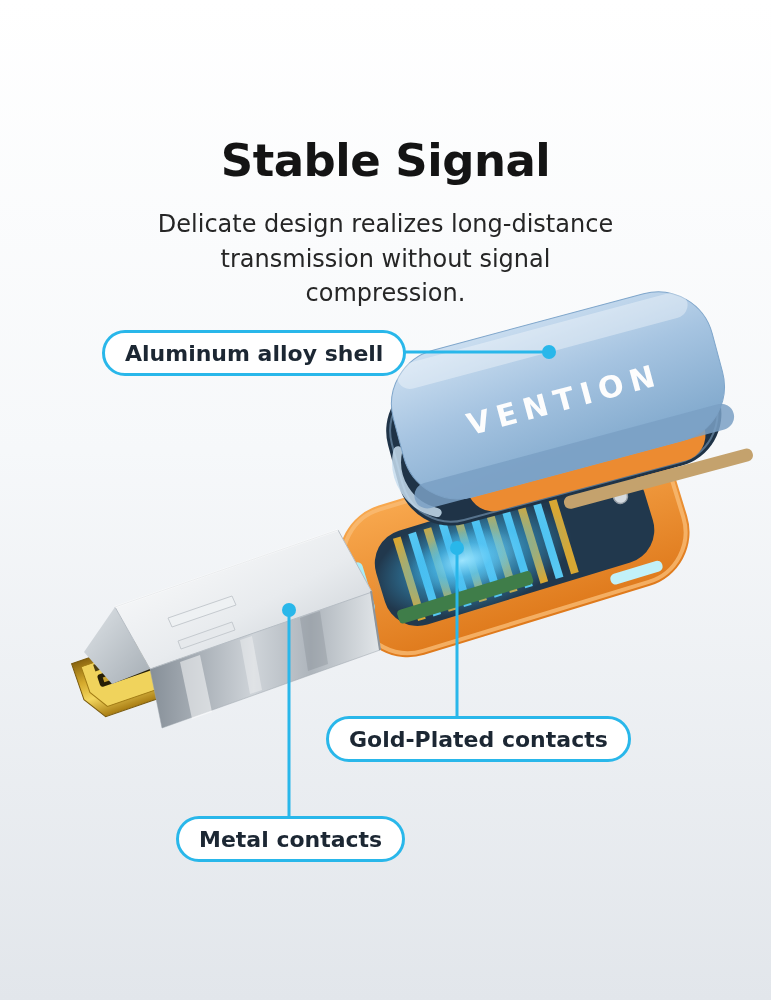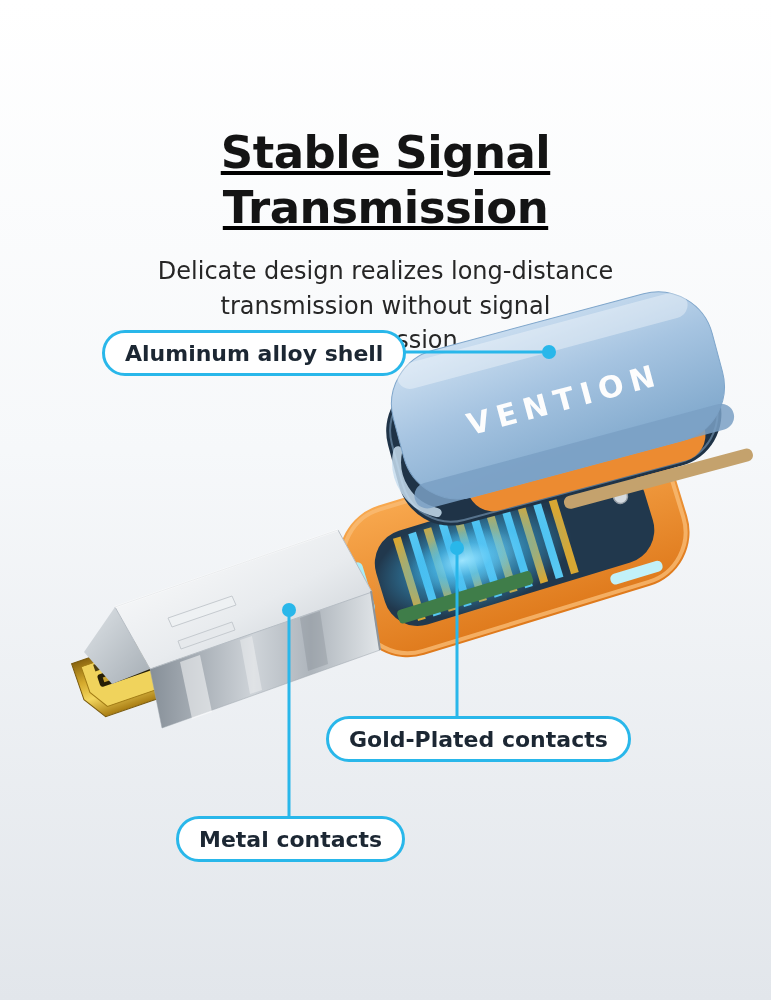--- a/index.html
+++ b/index.html
@@ -41,23 +41,22 @@
   .pill-shell{left:102px;top:330px;}
   .pill-contacts{left:326px;top:716px;}
   .pill-shielding{left:176px;top:816px;}
 </style>
 </head>
 <body>
 
 <div class="page">
 
   <div class="title-block">
-    <h1 style="margin:8px;font-size:inherit;font-weight:inherit;text-decoration:underline;">
+    <h1 style="margin:16px;font-size:inherit;font-weight:inherit;">
         <span class="title-line">Stable Signal</span>
-        <span class="title-line">Transmission</span>
       </h1>
     <p class="subtitle">Delicate design realizes long-distance transmission without signal compression.</p>
   </div>
 
   <svg class="artwork" viewBox="0 0 771 1000" aria-hidden="true">
     <defs>
       <linearGradient id="shellGrad" x1="0" y1="0" x2="0.25" y2="1">
         <stop offset="0" stop-color="#cfe1f2"></stop>
         <stop offset="0.5" stop-color="#a6c4e1"></stop>
         <stop offset="1" stop-color="#85accf"></stop>

